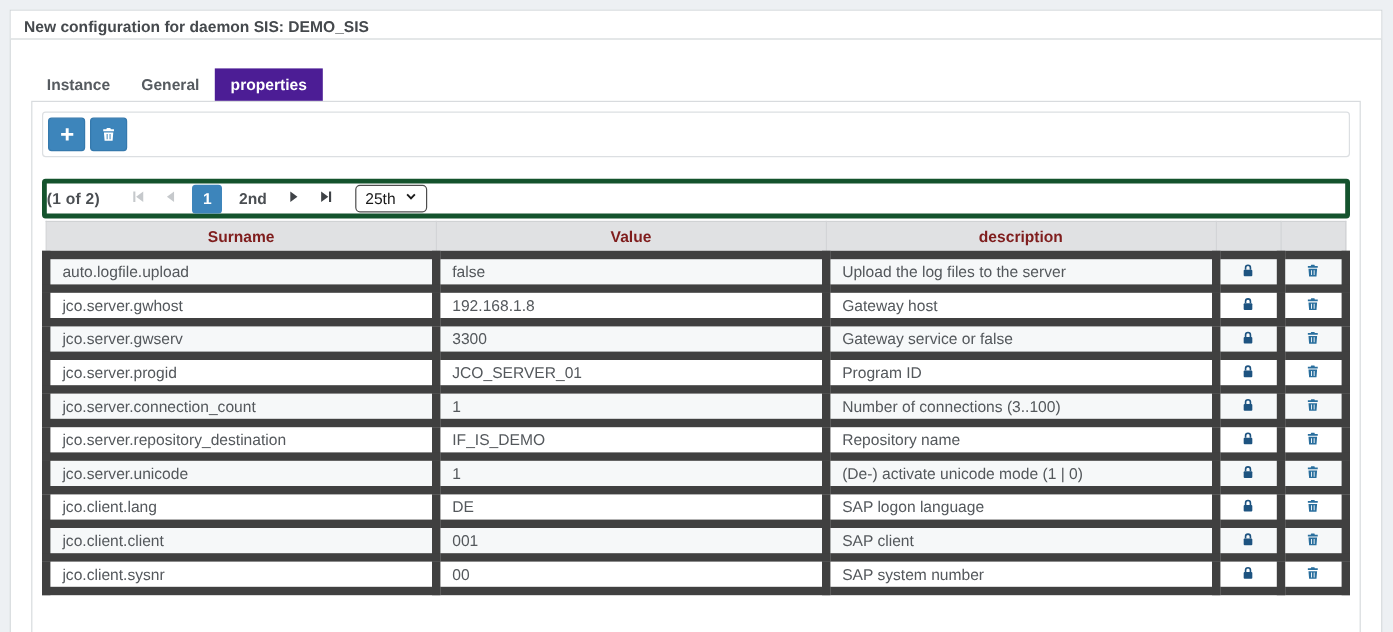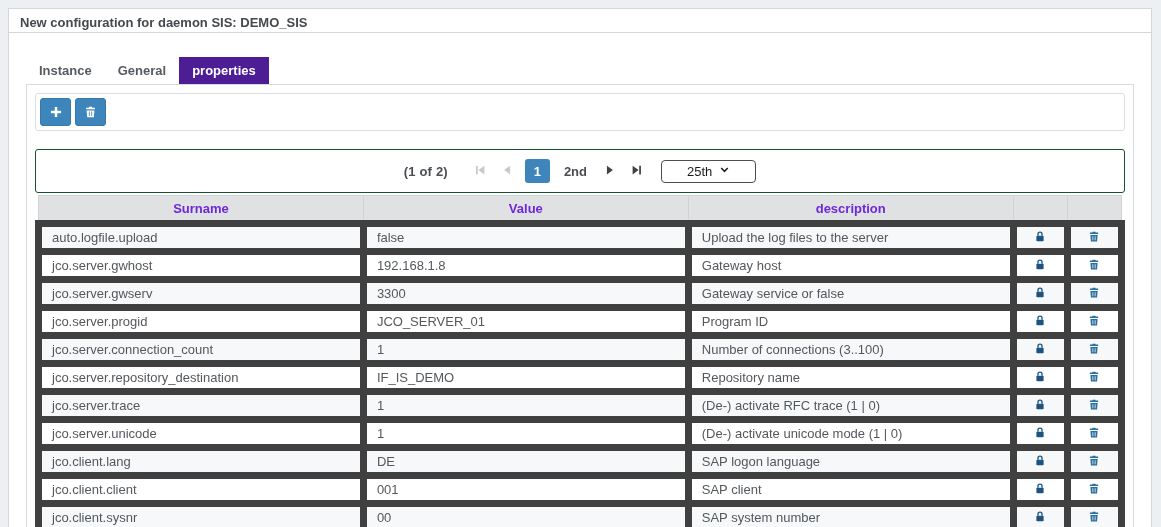--- a/index.html
+++ b/index.html
@@ -45,49 +45,49 @@
   .tb-btn {
     width: 31px; height: 28px;
     background: #3d85bb; border: 1px solid #3579ad; border-radius: 3px;
     display: flex; align-items: center; justify-content: center;
     cursor: pointer;
   }
   .tb-btn svg { display: block; }
 
   
   .paginator {
-    border: 1px solid #14532d; border-radius: 3px;
-    height: 44px; margin-bottom: 2px;
-    display: flex; align-items: center; justify-content: center;
+    border: 4px solid #14532d; border-radius: 3px;
+    height: 33px; margin-bottom: 2px;
+    display: flex; align-items: center; justify-content: flex-start;
     gap: 9px; color: #4a4e52;
   }
   .pg-report { font-weight: bold; color: #4a4e52; margin-right: 14px; letter-spacing: .2px; }
   .pg-btn {
     width: 18px; height: 18px; display: flex; align-items: center; justify-content: center;
     background: none; border: none; cursor: pointer; padding: 0;
   }
   .pg-page {
     min-width: 25px; height: 24px; padding: 0 5px;
     display: flex; align-items: center; justify-content: center;
     font-weight: bold; color: #4a4e52; cursor: pointer; border-radius: 3px;
     background: none; border: none; font-size: 13px;
   }
   .pg-page.active { background: #3d85bb; color: #ffffff; }
   .pg-select {
-    height: 23px; margin-left: 6px; padding: 0 25px;
+    height: 23px; margin-left: 6px; padding: 0 7px;
     border: 1px solid #4d4d4d; border-radius: 4px; background: #ffffff;
     display: flex; align-items: center; gap: 7px;
     font-size: 13px; color: #1a1a1a; cursor: pointer;
   }
 
   
   table { width: 100%; border-collapse: collapse; table-layout: fixed; }
   th {
     background: #e0e1e3; border: 1px solid #d0d2d4;
-    height: 28px; font-weight: bold; font-size: 13px; color: #6d28d9;
+    height: 28px; font-weight: bold; font-size: 13px; color: #7f1d1d;
     text-align: center;
   }
   td {
     border: 7px solid #404040; height: 28px;
     padding: 0 10px; overflow: hidden; white-space: nowrap;
   }
   tbody tr:nth-child(odd) td { background: #f6f8f9; }
   tbody tr:nth-child(even) td { background: #ffffff; }
   td.c-ico { text-align: center; padding: 0; }
   .cell-btn {
@@ -333,44 +333,20 @@
                 <button class="cell-btn">
                   <span>
                     <svg width="12" height="13" viewBox="0 0 16 16">
                       <path fill="#2a6f9e" d="M6.2 1.5h3.6l.5 1.3h3.2v1.9H2.5V2.8h3.2zM3.2 6h9.6l-.7 8.5H3.9zM6 7.5v5.5h1V7.5zm3 0v5.5h1V7.5z"></path>
                     </svg>
                   </span>
                 </button>
               </td>
             </tr>
 
-            <tr>
-              <td>jco.server.trace</td>
-              <td>1</td>
-              <td>(De-) activate RFC trace (1 | 0)</td>
-              <td class="c-ico">
-                <button class="cell-btn">
-                  <span>
-                    <svg width="12" height="13" viewBox="0 0 16 16">
-                      <path fill="#1d5380" d="M8 1.2a3.6 3.6 0 0 1 3.6 3.6V7h-1.8V4.8a1.8 1.8 0 0 0-3.6 0V7H4.4V4.8A3.6 3.6 0 0 1 8 1.2z"></path>
-                      <rect fill="#1d5380" x="3.2" y="7" width="9.6" height="7.4" rx="1.1"></rect>
-                    </svg>
-                  </span>
-                </button>
-              </td>
-              <td class="c-ico">
-                <button class="cell-btn">
-                  <span>
-                    <svg width="12" height="13" viewBox="0 0 16 16">
-                      <path fill="#2a6f9e" d="M6.2 1.5h3.6l.5 1.3h3.2v1.9H2.5V2.8h3.2zM3.2 6h9.6l-.7 8.5H3.9zM6 7.5v5.5h1V7.5zm3 0v5.5h1V7.5z"></path>
-                    </svg>
-                  </span>
-                </button>
-              </td>
-            </tr>
 
             <tr>
               <td>jco.server.unicode</td>
               <td>1</td>
               <td>(De-) activate unicode mode (1 | 0)</td>
               <td class="c-ico">
                 <button class="cell-btn">
                   <span>
                     <svg width="12" height="13" viewBox="0 0 16 16">
                       <path fill="#1d5380" d="M8 1.2a3.6 3.6 0 0 1 3.6 3.6V7h-1.8V4.8a1.8 1.8 0 0 0-3.6 0V7H4.4V4.8A3.6 3.6 0 0 1 8 1.2z"></path>

